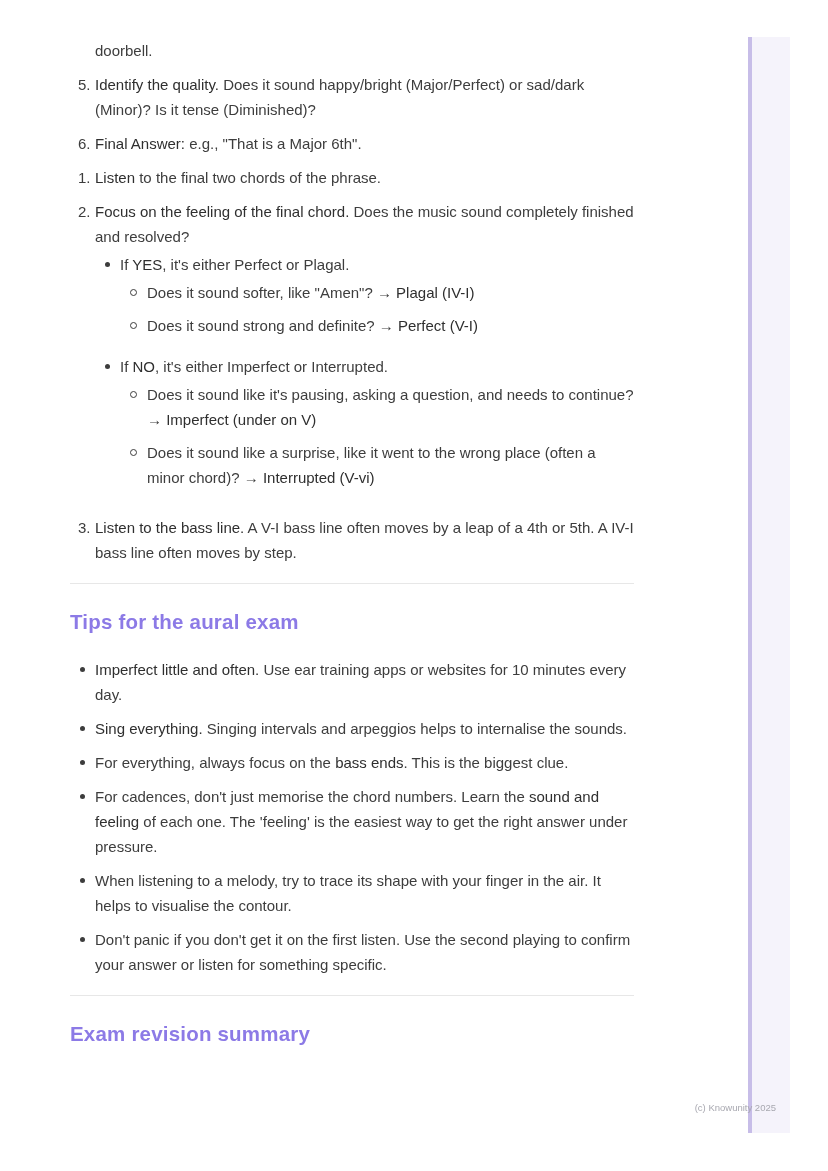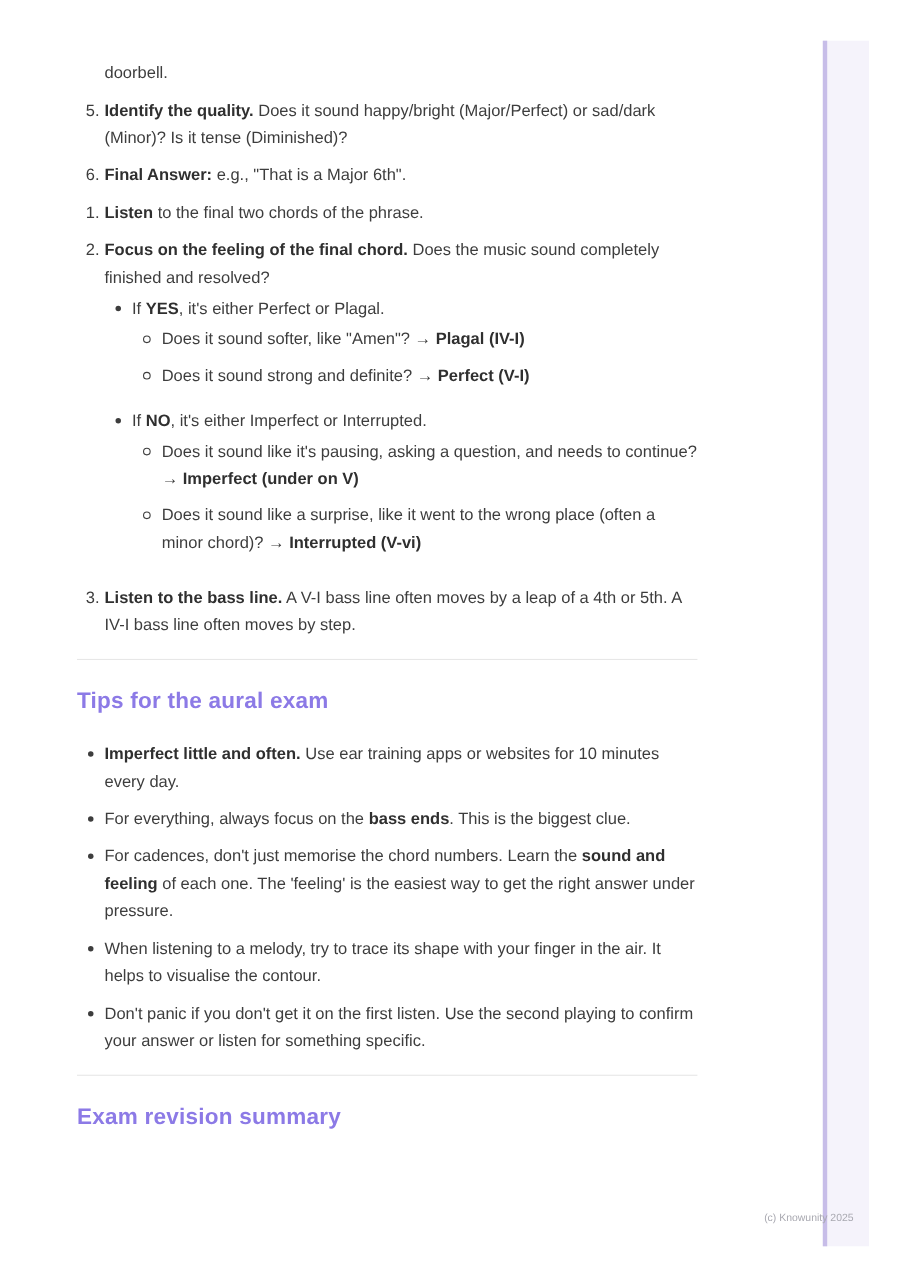--- a/index.html
+++ b/index.html
@@ -11,33 +11,33 @@
     --stripe-line:#c7bde8;
     --watermark-text:#a8a8b0;
   }
   html,body{margin:0;padding:0;}
   body{
     width:828px;height:1171px;position:relative;overflow:hidden;
     background:#ffffff;
     font-family:"Liberation Sans","DejaVu Sans",sans-serif;
     font-size:15px;line-height:25px;color:var(--body-text);
   }
-  .content{position:absolute;left:70px;top:54px;width:564px;}
+  .content{position:absolute;left:70px;top:38px;width:564px;}
   .cont-line{margin:0 0 9px 25px;}
   .li{display:flex;align-items:flex-start;margin-bottom:9px;}
   .sublist .li{margin-bottom:8px;}
   .marker{flex:0 0 25px;box-sizing:border-box;}
   .num{text-indent:8px;}
   .dot{flex:0 0 15px;width:5px;height:5px;max-width:5px;border-radius:50%;
        background:var(--body-text);margin:10px 10px 0 10px;}
   .ring{flex:0 0 15px;width:5px;height:5px;max-width:5px;border:1.5px solid var(--body-text);
        border-radius:50%;background:transparent;margin:9px 10px 0 10px;box-sizing:content-box;}
   .itext{flex:1 1 auto;min-width:0;}
   .sublist{margin:3px 0 8px 0;}
-  .b{font-weight:700;color:var(--bold-text);}
+  .b{font-weight:400;color:var(--bold-text);}
   .h-sub{font-weight:700;color:var(--bold-text);font-size:15.5px;line-height:25px;margin:17px 0 18px 0;}
   .h-purple{color:var(--accent);font-weight:700;font-size:20.5px;line-height:28px;margin:0 0 21px 0;letter-spacing:.2px;}
   .rule{border:none;border-top:1px solid var(--rule);margin:18px 0 24px 0;}
   .stripe{position:absolute;left:748px;top:37px;width:38px;height:1096px;
           background:var(--stripe-panel);border-left:4px solid var(--stripe-line);z-index:1;}
   .watermark{position:absolute;top:1102px;right:52px;font-size:9.5px;line-height:12px;
              color:var(--watermark-text);z-index:2;}
 </style>
 </head>
 <body>
@@ -106,20 +106,24 @@
 
   <h2 class="h-purple">Tips for the aural exam</h2>
 
   <div class="ulist">
       <div class="li">
         <span class="dot"></span>
         <div class="itext"><span class="b">Imperfect little and often.</span><span> Use ear training apps or websites for 10 minutes every day.</span></div>
       </div>
       <div class="li">
         <span class="dot"></span>
+        <div class="itext"><span class="b">Sing everything.</span><span> Singing intervals and arpeggios helps to internalise the sounds.</span></div>
+      </div>
+      <div class="li">
+        <span class="dot"></span>
         <div class="itext"><span>For everything, always focus on the </span><span class="b">bass ends</span><span>. This is the biggest clue.</span></div>
       </div>
       <div class="li">
         <span class="dot"></span>
         <div class="itext"><span>For cadences, don't just memorise the chord numbers. Learn the </span><span class="b">sound and feeling</span><span> of each one. The 'feeling' is the easiest way to get the right answer under pressure.</span></div>
       </div>
       <div class="li">
         <span class="dot"></span>
         <div class="itext"><span>When listening to a melody, try to trace its shape with your finger in the air. It helps to visualise the contour.</span></div>
       </div>

